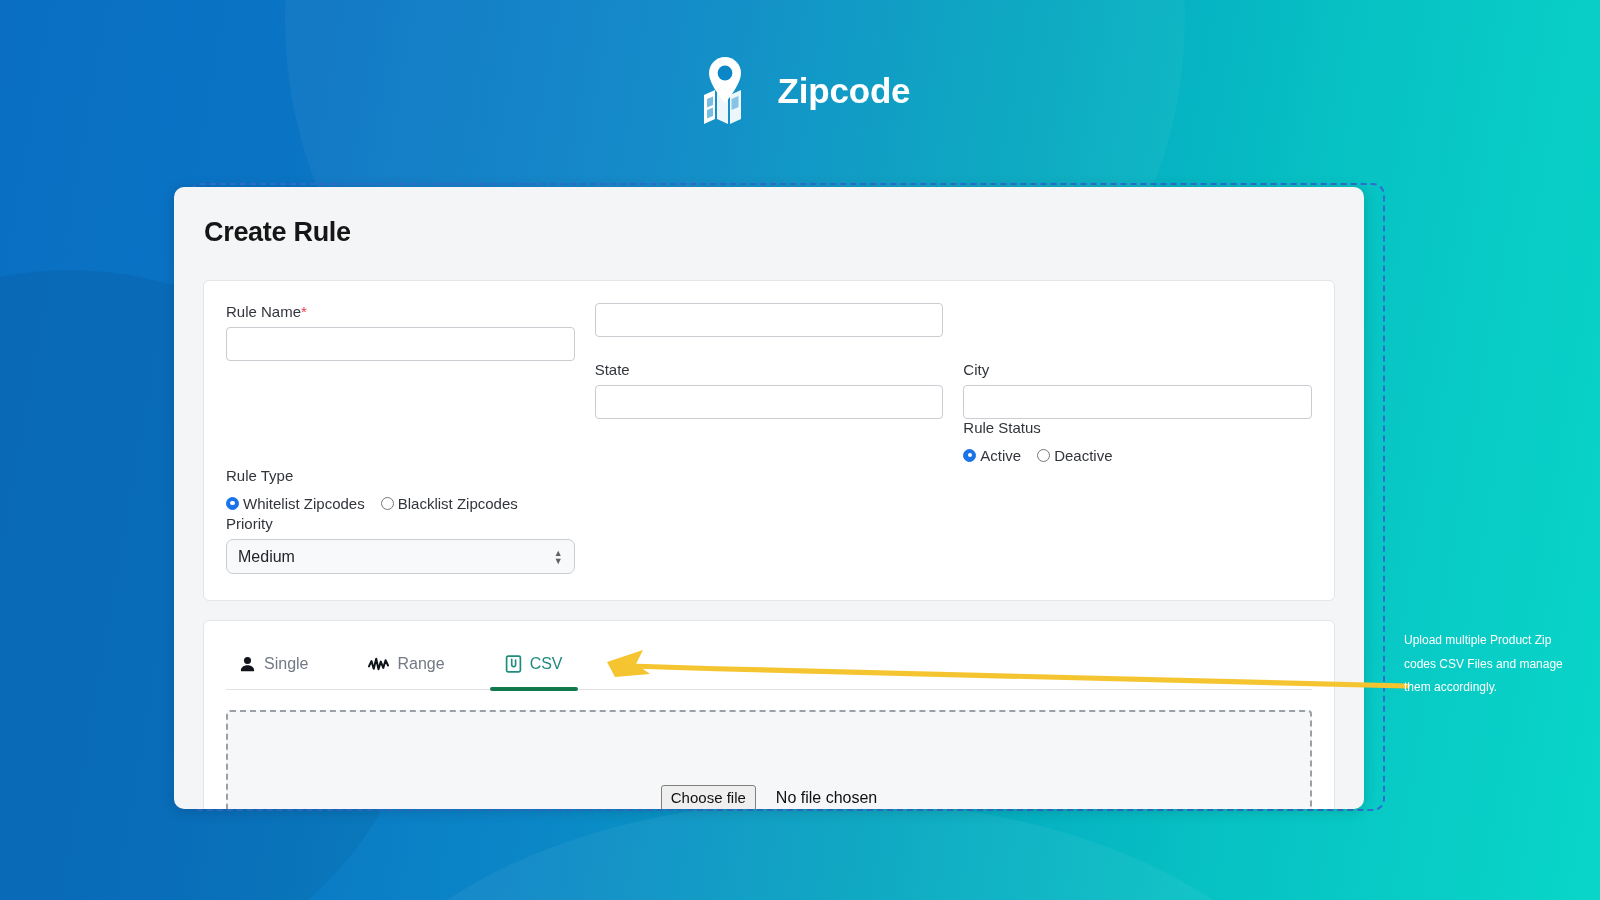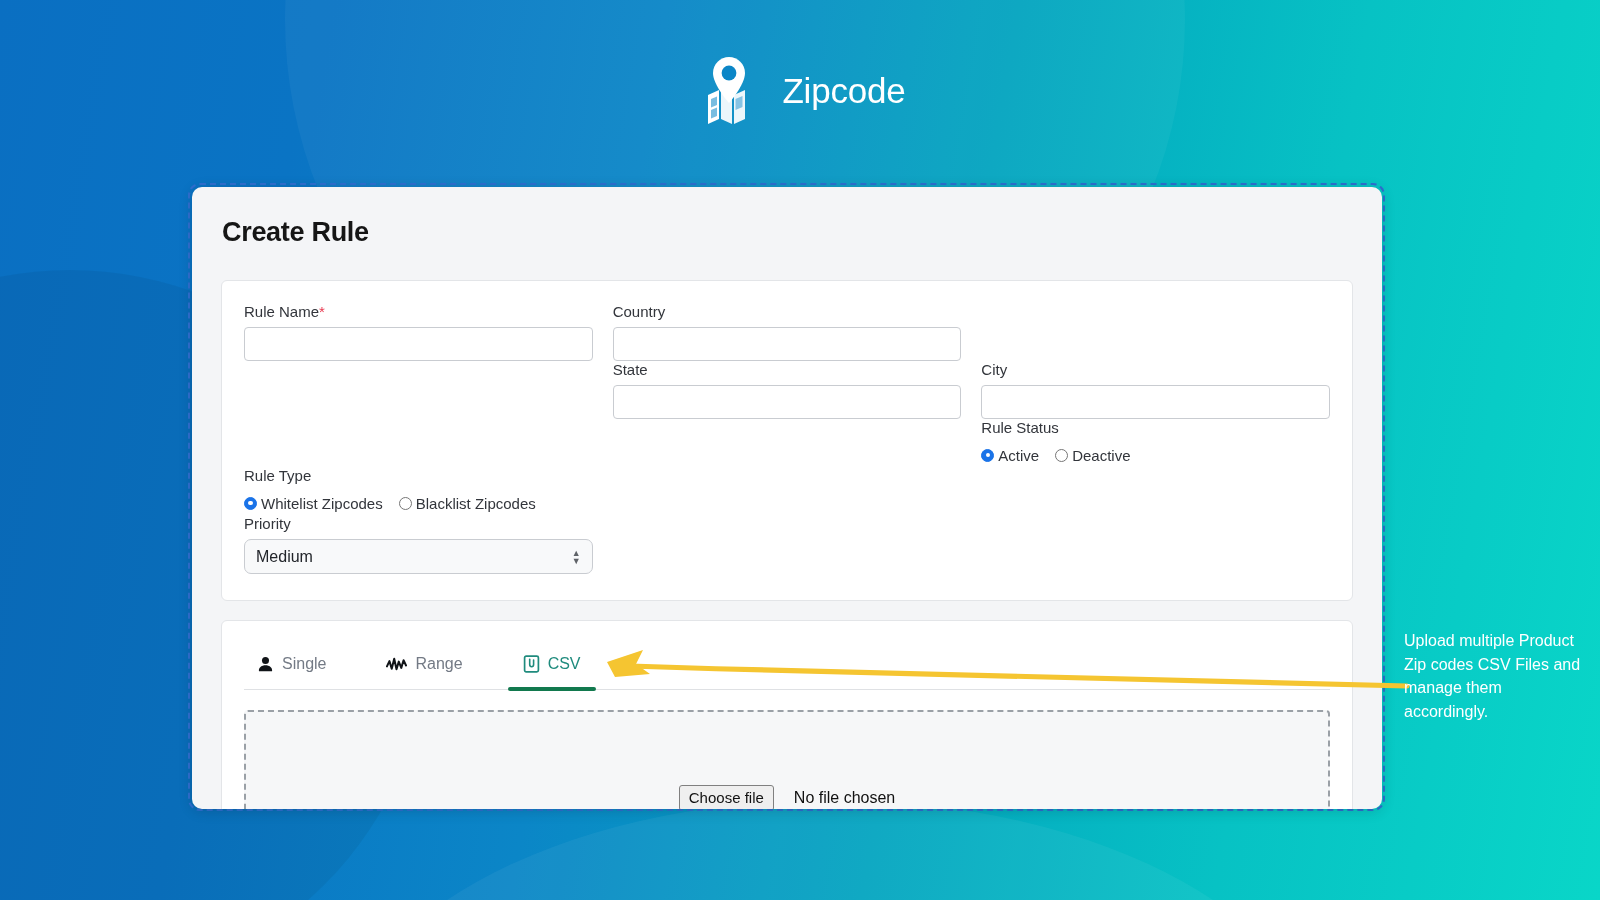--- a/index.html
+++ b/index.html
@@ -62,40 +62,40 @@
     width: 1600px;
     display: flex;
     align-items: center;
     justify-content: center;
     gap: 14px;
   }
   .logo-icon { width: 74px; height: 72px; display: block; }
   .logo-text {
     color: #ffffff;
     font-size: 35px;
-    font-weight: normal;
+    font-weight: bold;
     letter-spacing: -0.2px;
   }
 
   
   .frame {
     position: absolute;
     left: 188px;
     top: 183px;
     width: 1197px;
     height: 628px;
     border: 2px dashed #2f6fd0;
     border-radius: 12px;
     padding: 3px;
   }
 
   
   .card {
     position: absolute;
-    left: 192px;
+    left: 174px;
     top: 187px;
     width: 1190px;
     height: 622px;
     background: #f4f5f7;
     border-radius: 10px;
     box-shadow: 0 2px 14px rgba(0,0,0,0.16);
     overflow: hidden;
   }
 
   .card-title {
@@ -281,21 +281,21 @@
   }
   .nofile { font-size: 16px; color: #111; }
 
   
   .annot {
     position: absolute;
     left: 1404px;
     top: 629px;
     width: 180px;
     color: #ffffff;
-    font-size: 16px;
+    font-size: 12px;
     line-height: 23.5px;
   }
   .arrow-svg {
     position: absolute;
     left: 595px;
     top: 640px;
     width: 815px;
     height: 60px;
     overflow: visible;
   }
@@ -333,21 +333,20 @@
 
   <div class="panel">
     <div class="grid">
 
       <div class="field">
         <label class="lbl"><span>Rule Name</span><span class="req">*</span></label>
         <input class="txt" type="text" value="" style="">
       </div>
 
       <div class="field">
-        <label class="lbl">Country</label>
         <input class="txt" type="text" value="" style="">
       </div>
 
       <div class="gap"></div>
       <div class="gap"></div>
 
       <div class="field">
         <label class="lbl">State</label>
         <input class="txt" type="text" value="" style="">
       </div>

